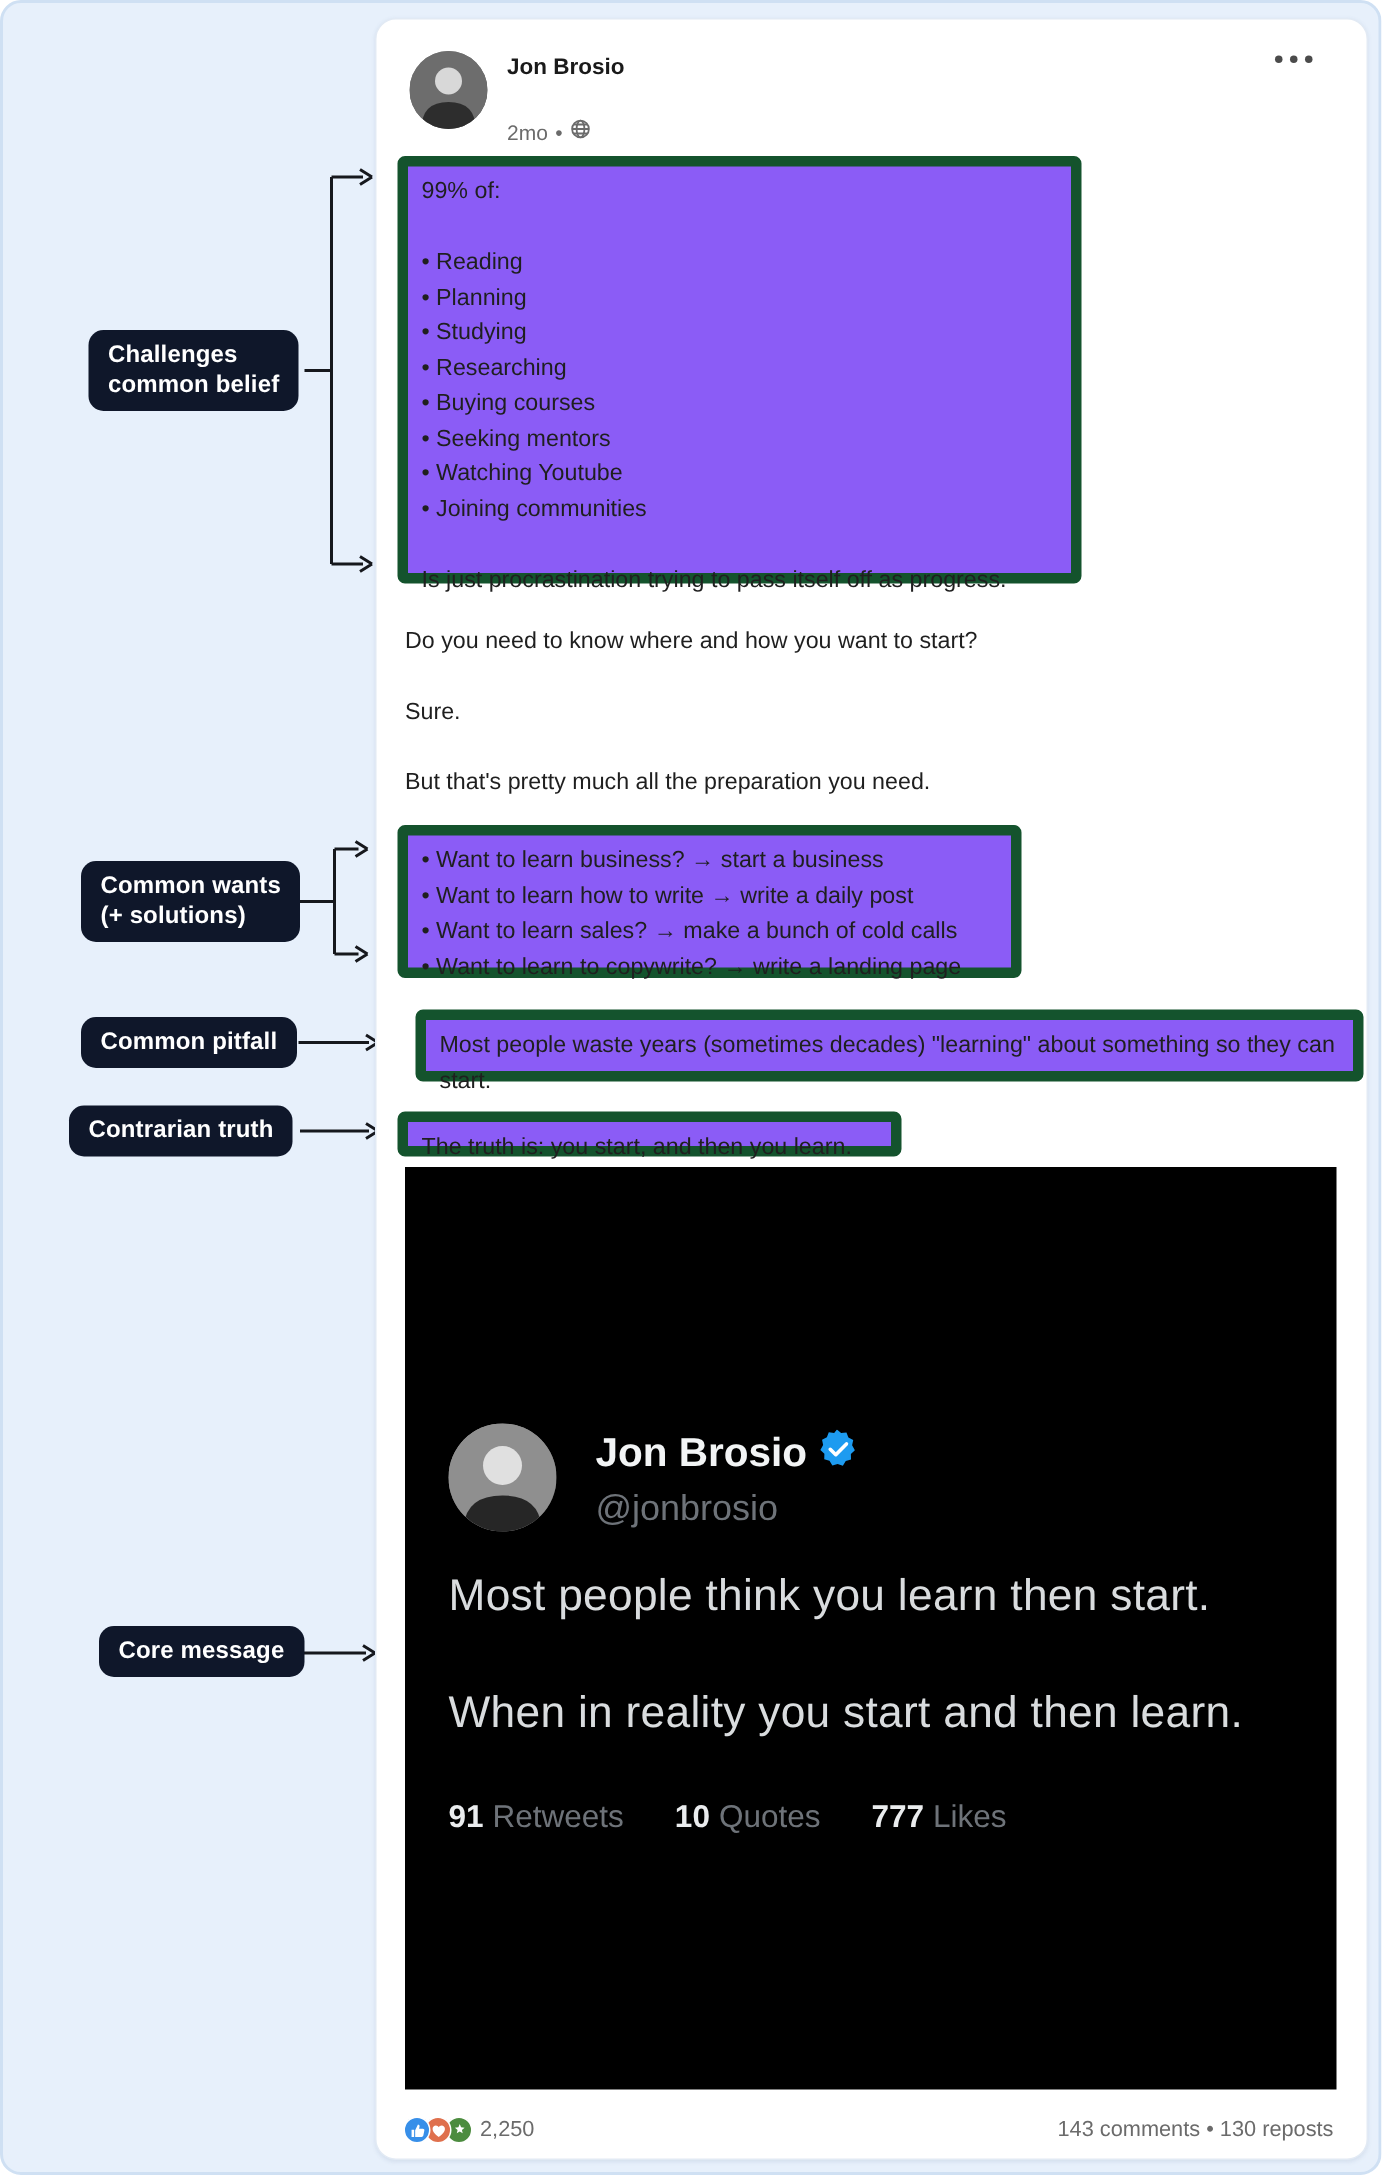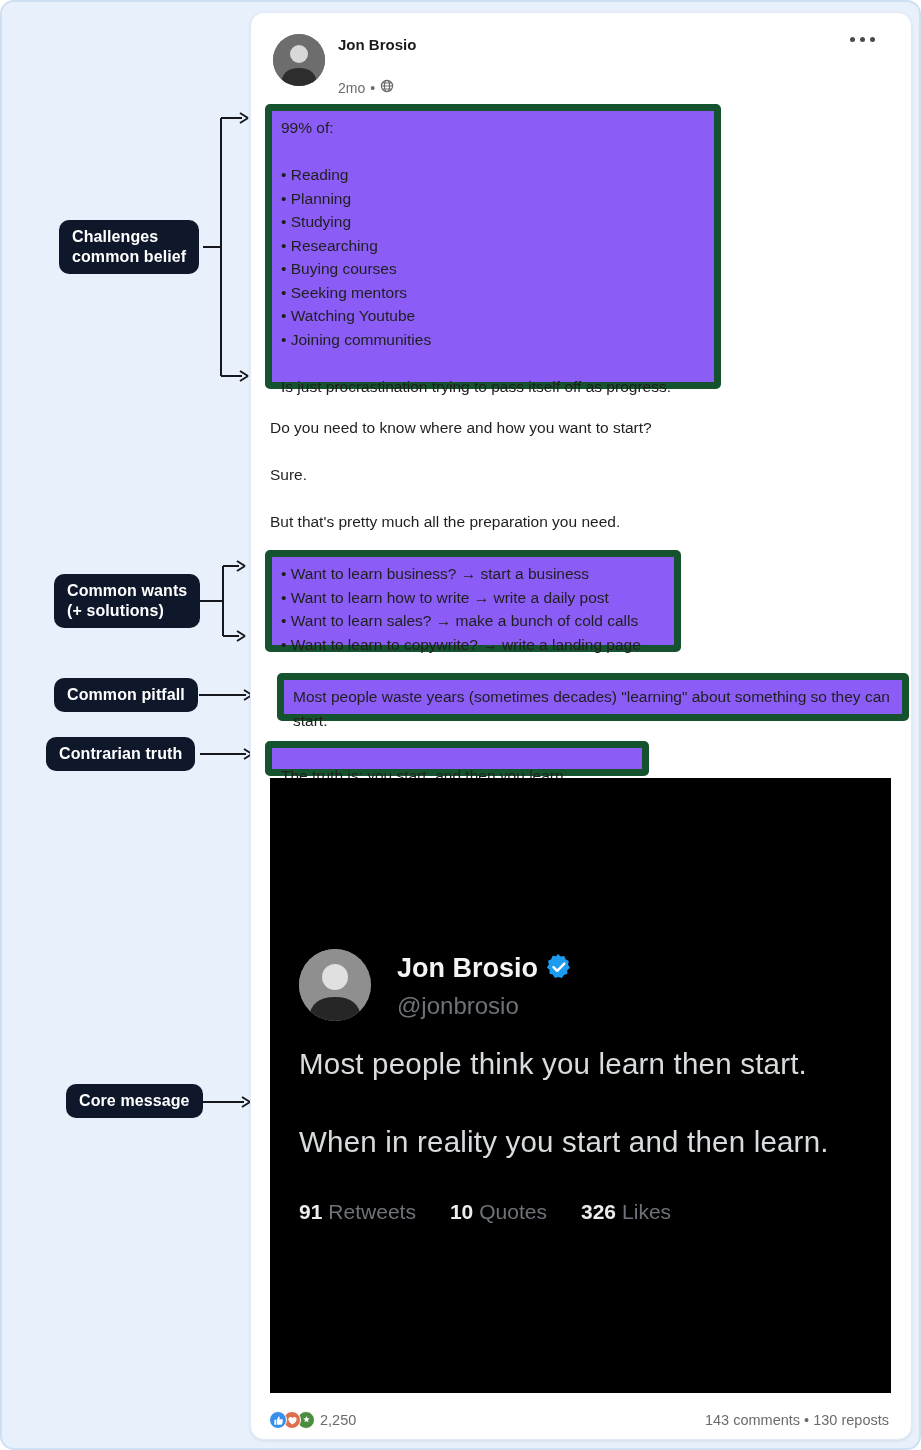--- a/index.html
+++ b/index.html
@@ -163,21 +163,21 @@
 
     <div class="gbox post-text" style="left:14px; top:537px; width:416px; height:102px;">
       <div>• Want to learn business? → start a business</div>
       <div>• Want to learn how to write → write a daily post</div>
       <div>• Want to learn sales? → make a bunch of cold calls</div>
       <div>• Want to learn to copywrite? → write a landing page</div>
     </div>
 
     <div class="gbox post-text" style="left:14px; top:660px; width:632px; height:48px;margin-left:12px;">Most people waste years (sometimes decades) "learning" about something so they can start.</div>
 
-    <div class="gbox post-text" style="left:14px; top:728px; width:384px; height:30px; padding-top:16px;">The truth is: you start, and then you learn.</div>
+    <div class="gbox post-text" style="left:14px; top:728px; width:336px; height:30px; padding-top:5px;">The truth is: you start, and then you learn.</div>
 
     <div class="tweet">
       <div class="tweet-avatar">
         <svg width="72" height="72" viewBox="0 0 72 72">
           <rect width="72" height="72" fill="#8f8f8f"></rect>
           <circle cx="36" cy="28" r="13" fill="#e0e0e0"></circle>
           <path d="M10 72 Q10 48 36 48 Q62 48 62 72 Z" fill="#262626"></path>
         </svg>
       </div>
       <div class="tweet-name-row">
@@ -188,21 +188,21 @@
             <path d="M7.5 13.2 L11.2 16.8 L18.3 9.6" stroke="#ffffff" stroke-width="2.4" fill="none" stroke-linecap="round" stroke-linejoin="round"></path>
           </svg>
         </span>
       </div>
       <div class="tweet-handle">@jonbrosio</div>
       <div class="tweet-line" style="top:269px;">Most people think you learn then start.</div>
       <div class="tweet-line" style="top:347px;">When in reality you start and then learn.</div>
       <div class="tweet-stats">
         <span><b>91</b><span>Retweets</span></span>
         <span><b>10</b><span>Quotes</span></span>
-        <span><b>326</b><span>Likes</span></span>
+        <span><b>777</b><span>Likes</span></span>
       </div>
     </div>
 
     <div class="footer">
       <div class="reactions">
         <span class="rx rx-like">
           <svg width="11" height="11" viewBox="0 0 16 16">
               <path fill="#fff" d="M2 7h2.5v7H2zM5.5 14V7.4L8.2 2c.9 0 1.6.7 1.6 1.6L9.3 6H13c.9 0 1.6.8 1.4 1.7l-1 4.9c-.2.8-.9 1.4-1.7 1.4z"></path>
             </svg>
         </span>

